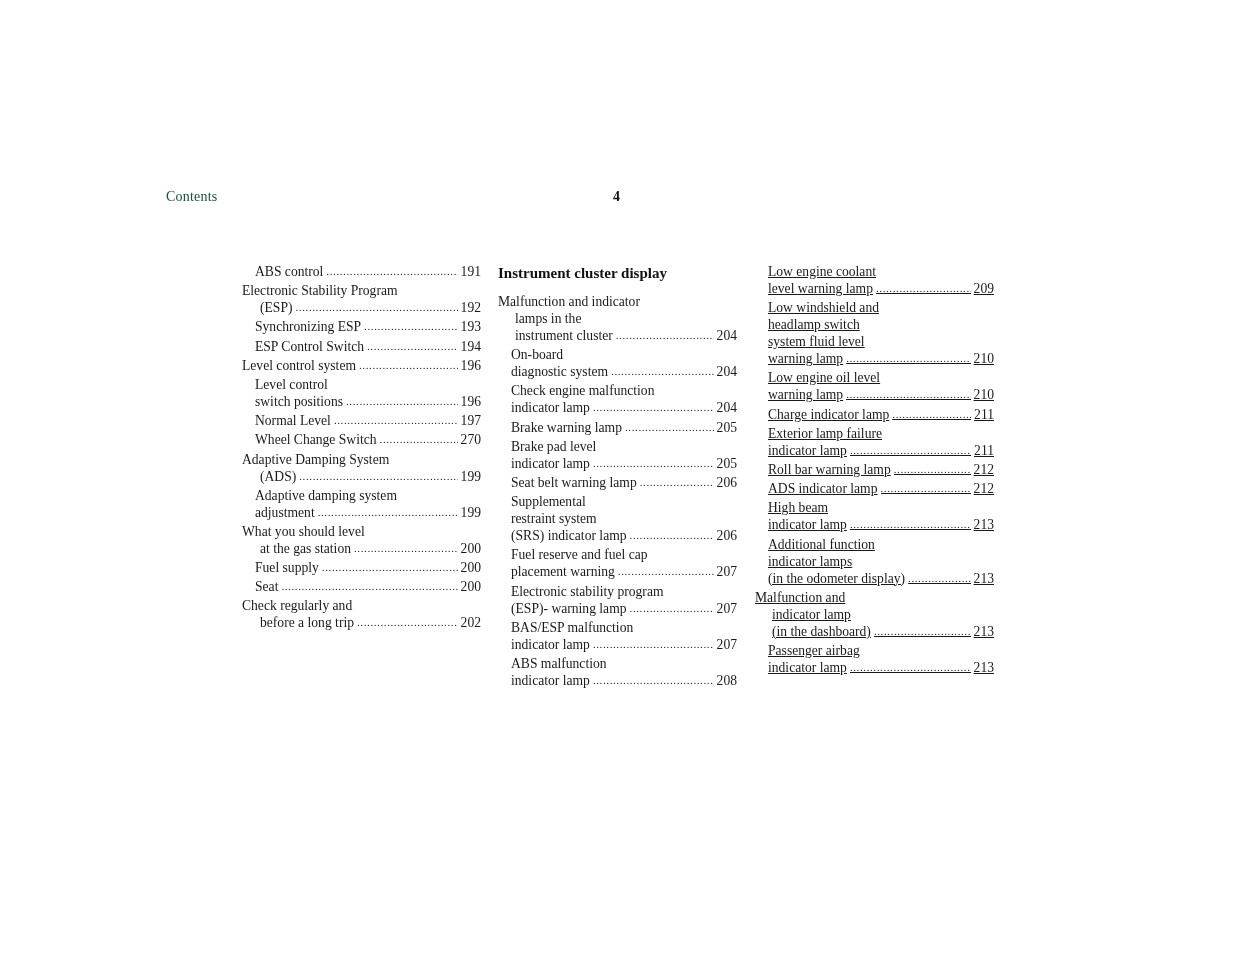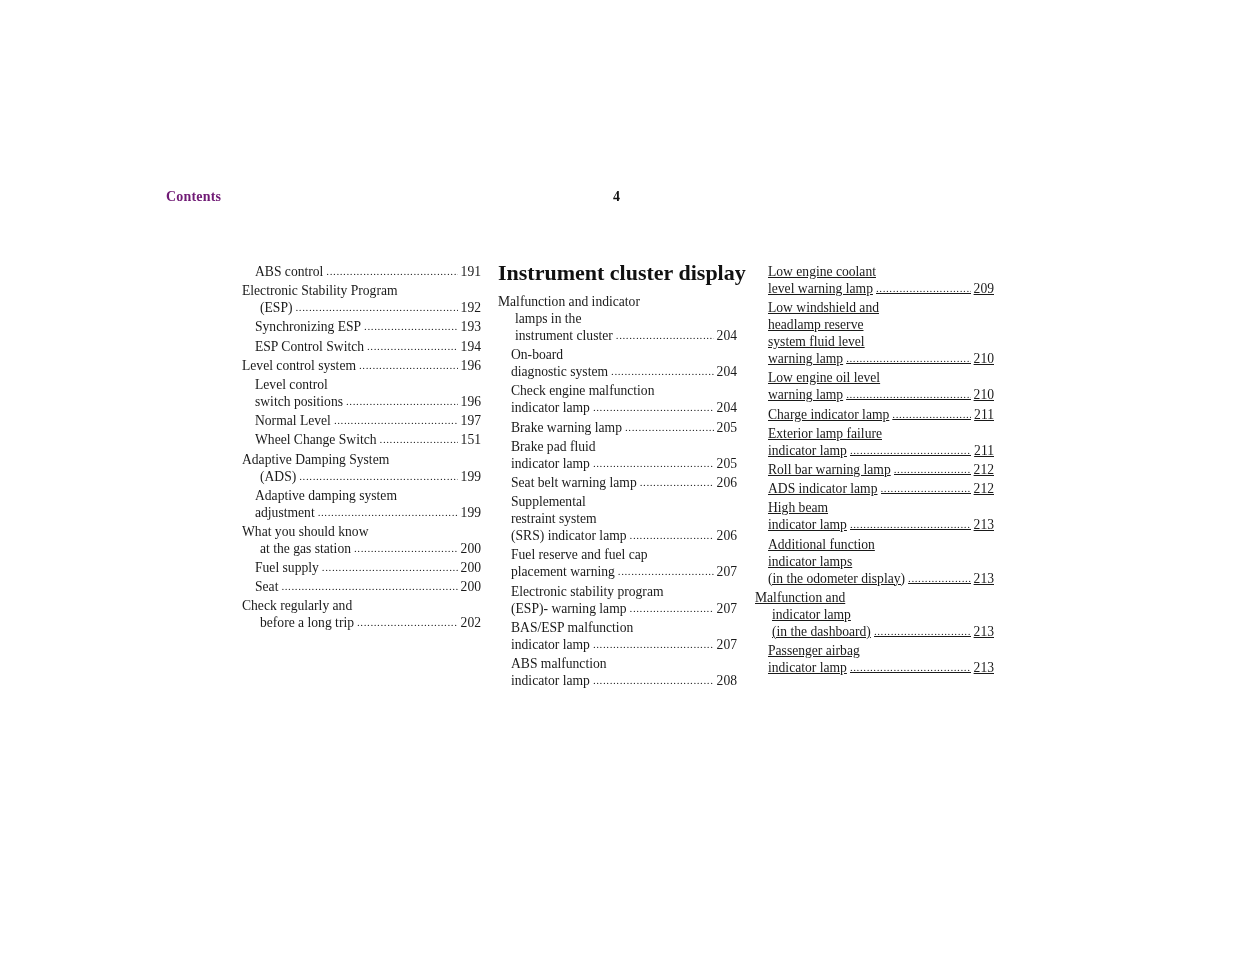--- a/index.html
+++ b/index.html
@@ -1,24 +1,24 @@
 <!DOCTYPE html>
 <html><head>
   <meta charset="utf-8">
   <style>
     html, body { margin: 0; padding: 0; background: #ffffff; }
     body { width: 1235px; height: 954px; position: relative; overflow: hidden;
            font-family: "Liberation Serif", "DejaVu Serif", serif; color: #1a1a1a; }
-    .hdr-left { position: absolute; left: 166px; top: 189px; font-size: 14px; font-weight: bold; color: #701a75; letter-spacing: 0.2px; }
+    .hdr-left { position: absolute; left: 166px; top: 189px; font-size: 14px; font-weight: normal; color: #14532d; letter-spacing: 0.2px; }
     .hdr-page { position: absolute; left: 613px; top: 189px; font-size: 14px; font-weight: bold; color: #111; }
     .col { position: absolute; top: 263px; width: 240px; font-size: 13.6px; line-height: 17px; }
     .col1 { left: 242px; width: 239px; }
     .col2 { left: 498px; width: 239px; }
     .col3 { left: 755px; width: 239px; text-decoration: underline; }
-    .section-title { font-size: 22px; font-weight: bold; line-height: 22px; margin: -1px 0 9px 0; color: #111; white-space: nowrap; }
+    .section-title { font-size: 15px; font-weight: bold; line-height: 22px; margin: -1px 0 9px 0; color: #111; white-space: nowrap; }
     .entry { margin-bottom: 2.2px; }
     .line { display: flex; white-space: nowrap; }
     .line .txt { flex: 0 0 auto; }
     .line .dots { flex: 1 1 auto; overflow: hidden; margin: 0 3px; letter-spacing: 0.6px; font-size: 11px; line-height: 17px; }
     .line .dots::before { content: "..........................................................................................................................................................................."; }
     .line .pg { flex: 0 0 auto; }
     .l0 .first { padding-left: 0; }
     .l0 .cont { padding-left: 18px; text-align: right; }
     .l1 .first, .l1 .cont { padding-left: 13px; }
     .l1b .first { padding-left: 0; }
@@ -83,21 +83,21 @@
       <div class="line first">
         <span class="txt">Normal Level</span>
         <span class="dots"></span>
         <span class="pg">197</span>
       </div>
     </div>
     <div class="entry l1">
       <div class="line first">
         <span class="txt">Wheel Change Switch</span>
         <span class="dots"></span>
-        <span class="pg">151</span>
+        <span class="pg">270</span>
       </div>
     </div>
     <div class="entry l0">
       <div class="line first">
         <span class="txt">Adaptive Damping System</span>
       </div>
       <div class="line cont">
         <span class="txt">(ADS)</span>
         <span class="dots"></span>
         <span class="pg">199</span>
@@ -108,21 +108,21 @@
         <span class="txt">Adaptive damping system</span>
       </div>
       <div class="line cont">
         <span class="txt">adjustment</span>
         <span class="dots"></span>
         <span class="pg">199</span>
       </div>
     </div>
     <div class="entry l0">
       <div class="line first">
-        <span class="txt">What you should know</span>
+        <span class="txt">What you should level</span>
       </div>
       <div class="line cont">
         <span class="txt">at the gas station</span>
         <span class="dots"></span>
         <span class="pg">200</span>
       </div>
     </div>
     <div class="entry l1">
       <div class="line first">
         <span class="txt">Fuel supply</span>
@@ -185,21 +185,21 @@
     </div>
     <div class="entry l1">
       <div class="line first">
         <span class="txt">Brake warning lamp</span>
         <span class="dots"></span>
         <span class="pg">205</span>
       </div>
     </div>
     <div class="entry l1">
       <div class="line first">
-        <span class="txt">Brake pad fluid</span>
+        <span class="txt">Brake pad level</span>
       </div>
       <div class="line cont">
         <span class="txt">indicator lamp</span>
         <span class="dots"></span>
         <span class="pg">205</span>
       </div>
     </div>
     <div class="entry l1">
       <div class="line first">
         <span class="txt">Seat belt warning lamp</span>
@@ -270,21 +270,21 @@
         <span class="txt">level warning lamp</span>
         <span class="dots"></span>
         <span class="pg">209</span>
       </div>
     </div>
     <div class="entry l1">
       <div class="line first">
         <span class="txt">Low windshield and</span>
       </div>
       <div class="line cont">
-        <span class="txt">headlamp reserve</span>
+        <span class="txt">headlamp switch</span>
       </div>
       <div class="line cont">
         <span class="txt">system fluid level</span>
       </div>
       <div class="line cont">
         <span class="txt">warning lamp</span>
         <span class="dots"></span>
         <span class="pg">210</span>
       </div>
     </div>

